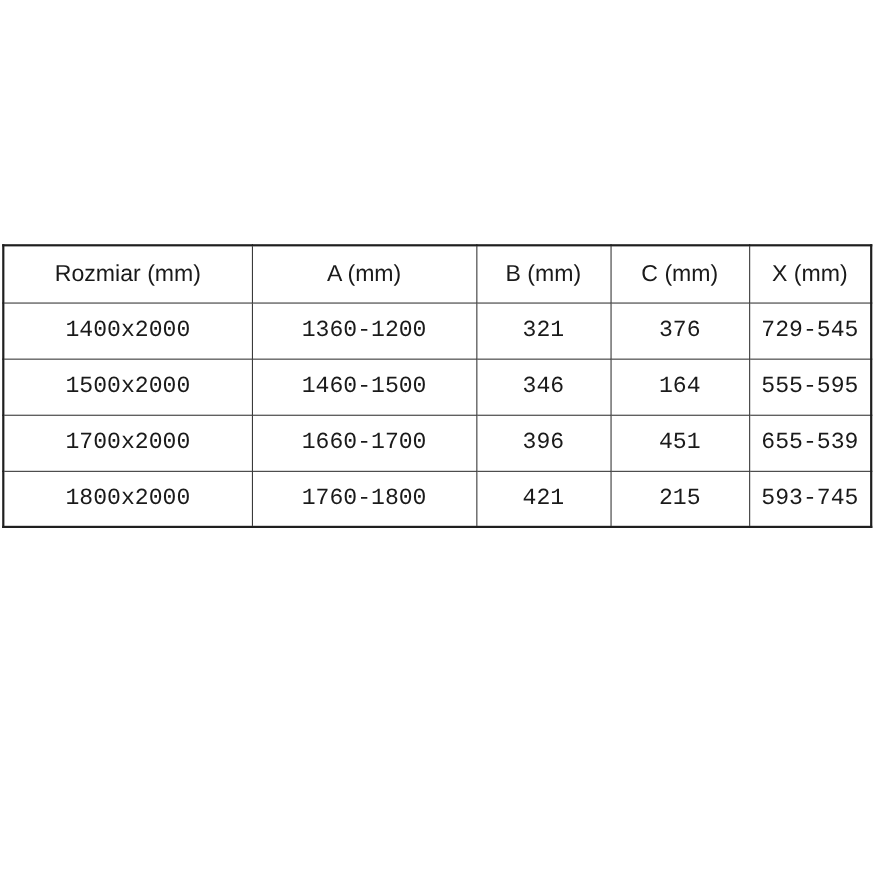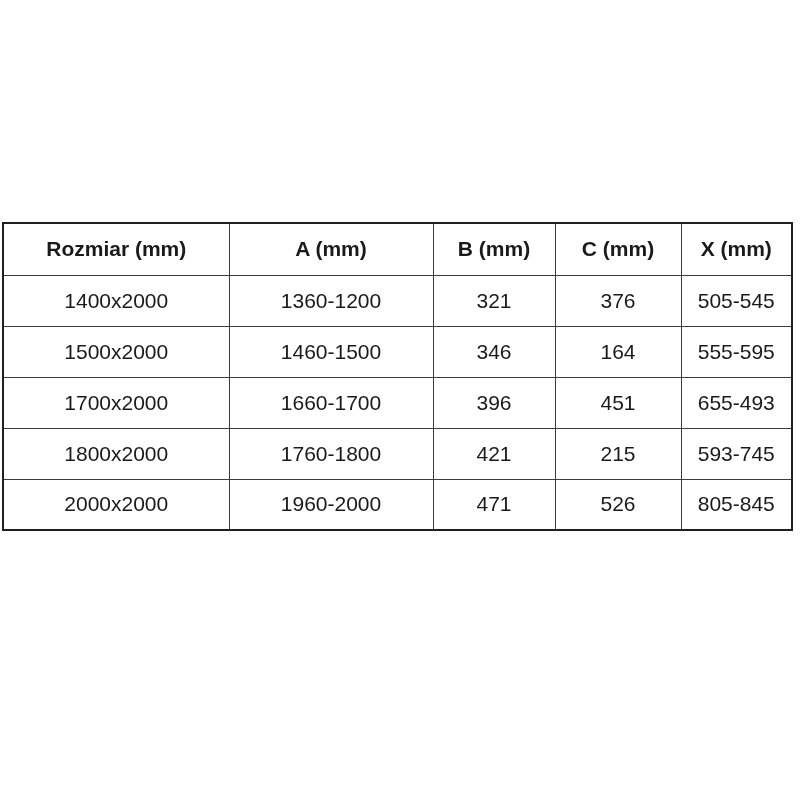--- a/index.html
+++ b/index.html
@@ -35,24 +35,24 @@
   table.spec-table td {
     border: 1px solid #3a3a3a;
     text-align: center;
     vertical-align: middle;
     color: #1a1a1a;
     padding: 0;
     white-space: nowrap;
     overflow: hidden;
   }
   table.spec-table thead tr { height: 52px; }
-  table.spec-table tbody tr { height: 51px; }
+  table.spec-table tbody tr { height: 51px; font-family: Liberation Mono, monospace; }
   table.spec-table th {
     font-size: 21px;
-    font-weight: bold;
+    font-weight: normal;
   }
   table.spec-table td {
     font-size: 21px;
     font-weight: normal;
   }
 </style>
 </head>
 <body>
 
 <div class="canvas">
@@ -72,45 +72,38 @@
         <th>C (mm)</th>
         <th>X (mm)</th>
       </tr>
     </thead>
     <tbody>
         <tr>
           <td>1400x2000</td>
           <td>1360-1200</td>
           <td>321</td>
           <td>376</td>
-          <td>505-545</td>
+          <td>729-545</td>
         </tr>
         <tr>
           <td>1500x2000</td>
           <td>1460-1500</td>
           <td>346</td>
           <td>164</td>
           <td>555-595</td>
         </tr>
         <tr>
           <td>1700x2000</td>
           <td>1660-1700</td>
           <td>396</td>
           <td>451</td>
-          <td>655-493</td>
+          <td>655-539</td>
         </tr>
         <tr>
           <td>1800x2000</td>
           <td>1760-1800</td>
           <td>421</td>
           <td>215</td>
           <td>593-745</td>
         </tr>
-        <tr>
-          <td>2000x2000</td>
-          <td>1960-2000</td>
-          <td>471</td>
-          <td>526</td>
-          <td>805-845</td>
-        </tr>
       </tbody>
   </table>
 </div>
 
 </body></html>

